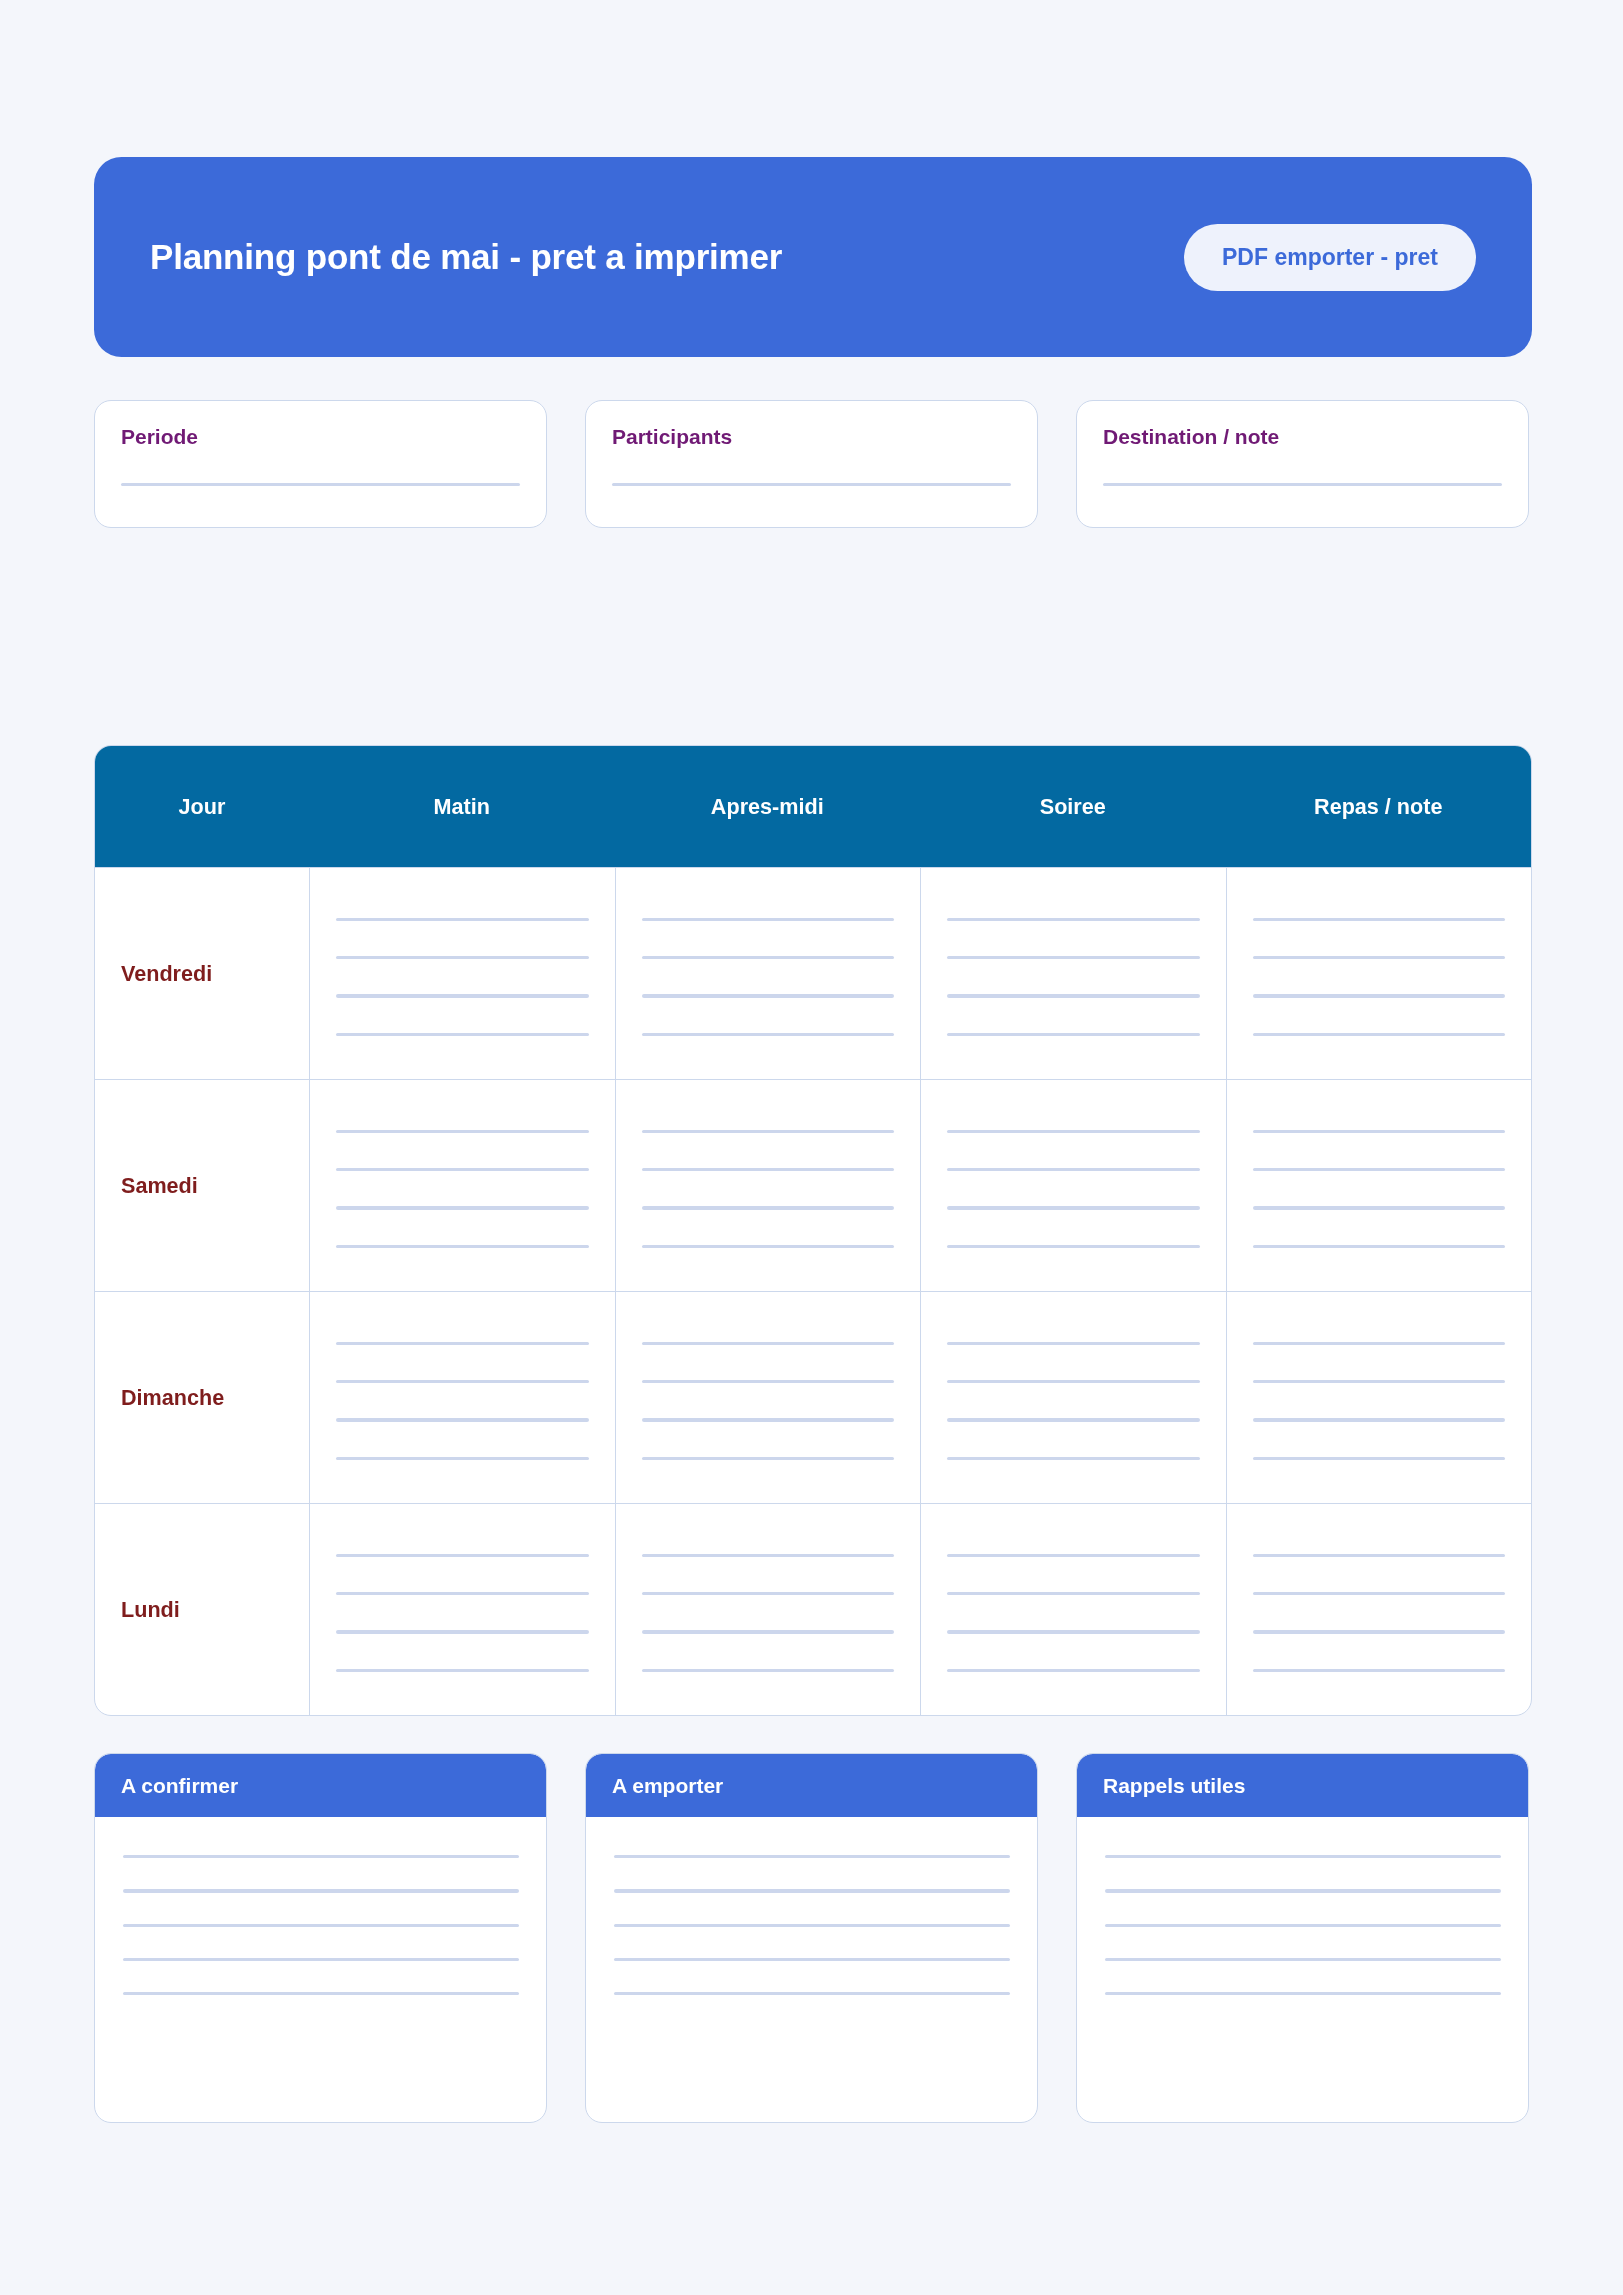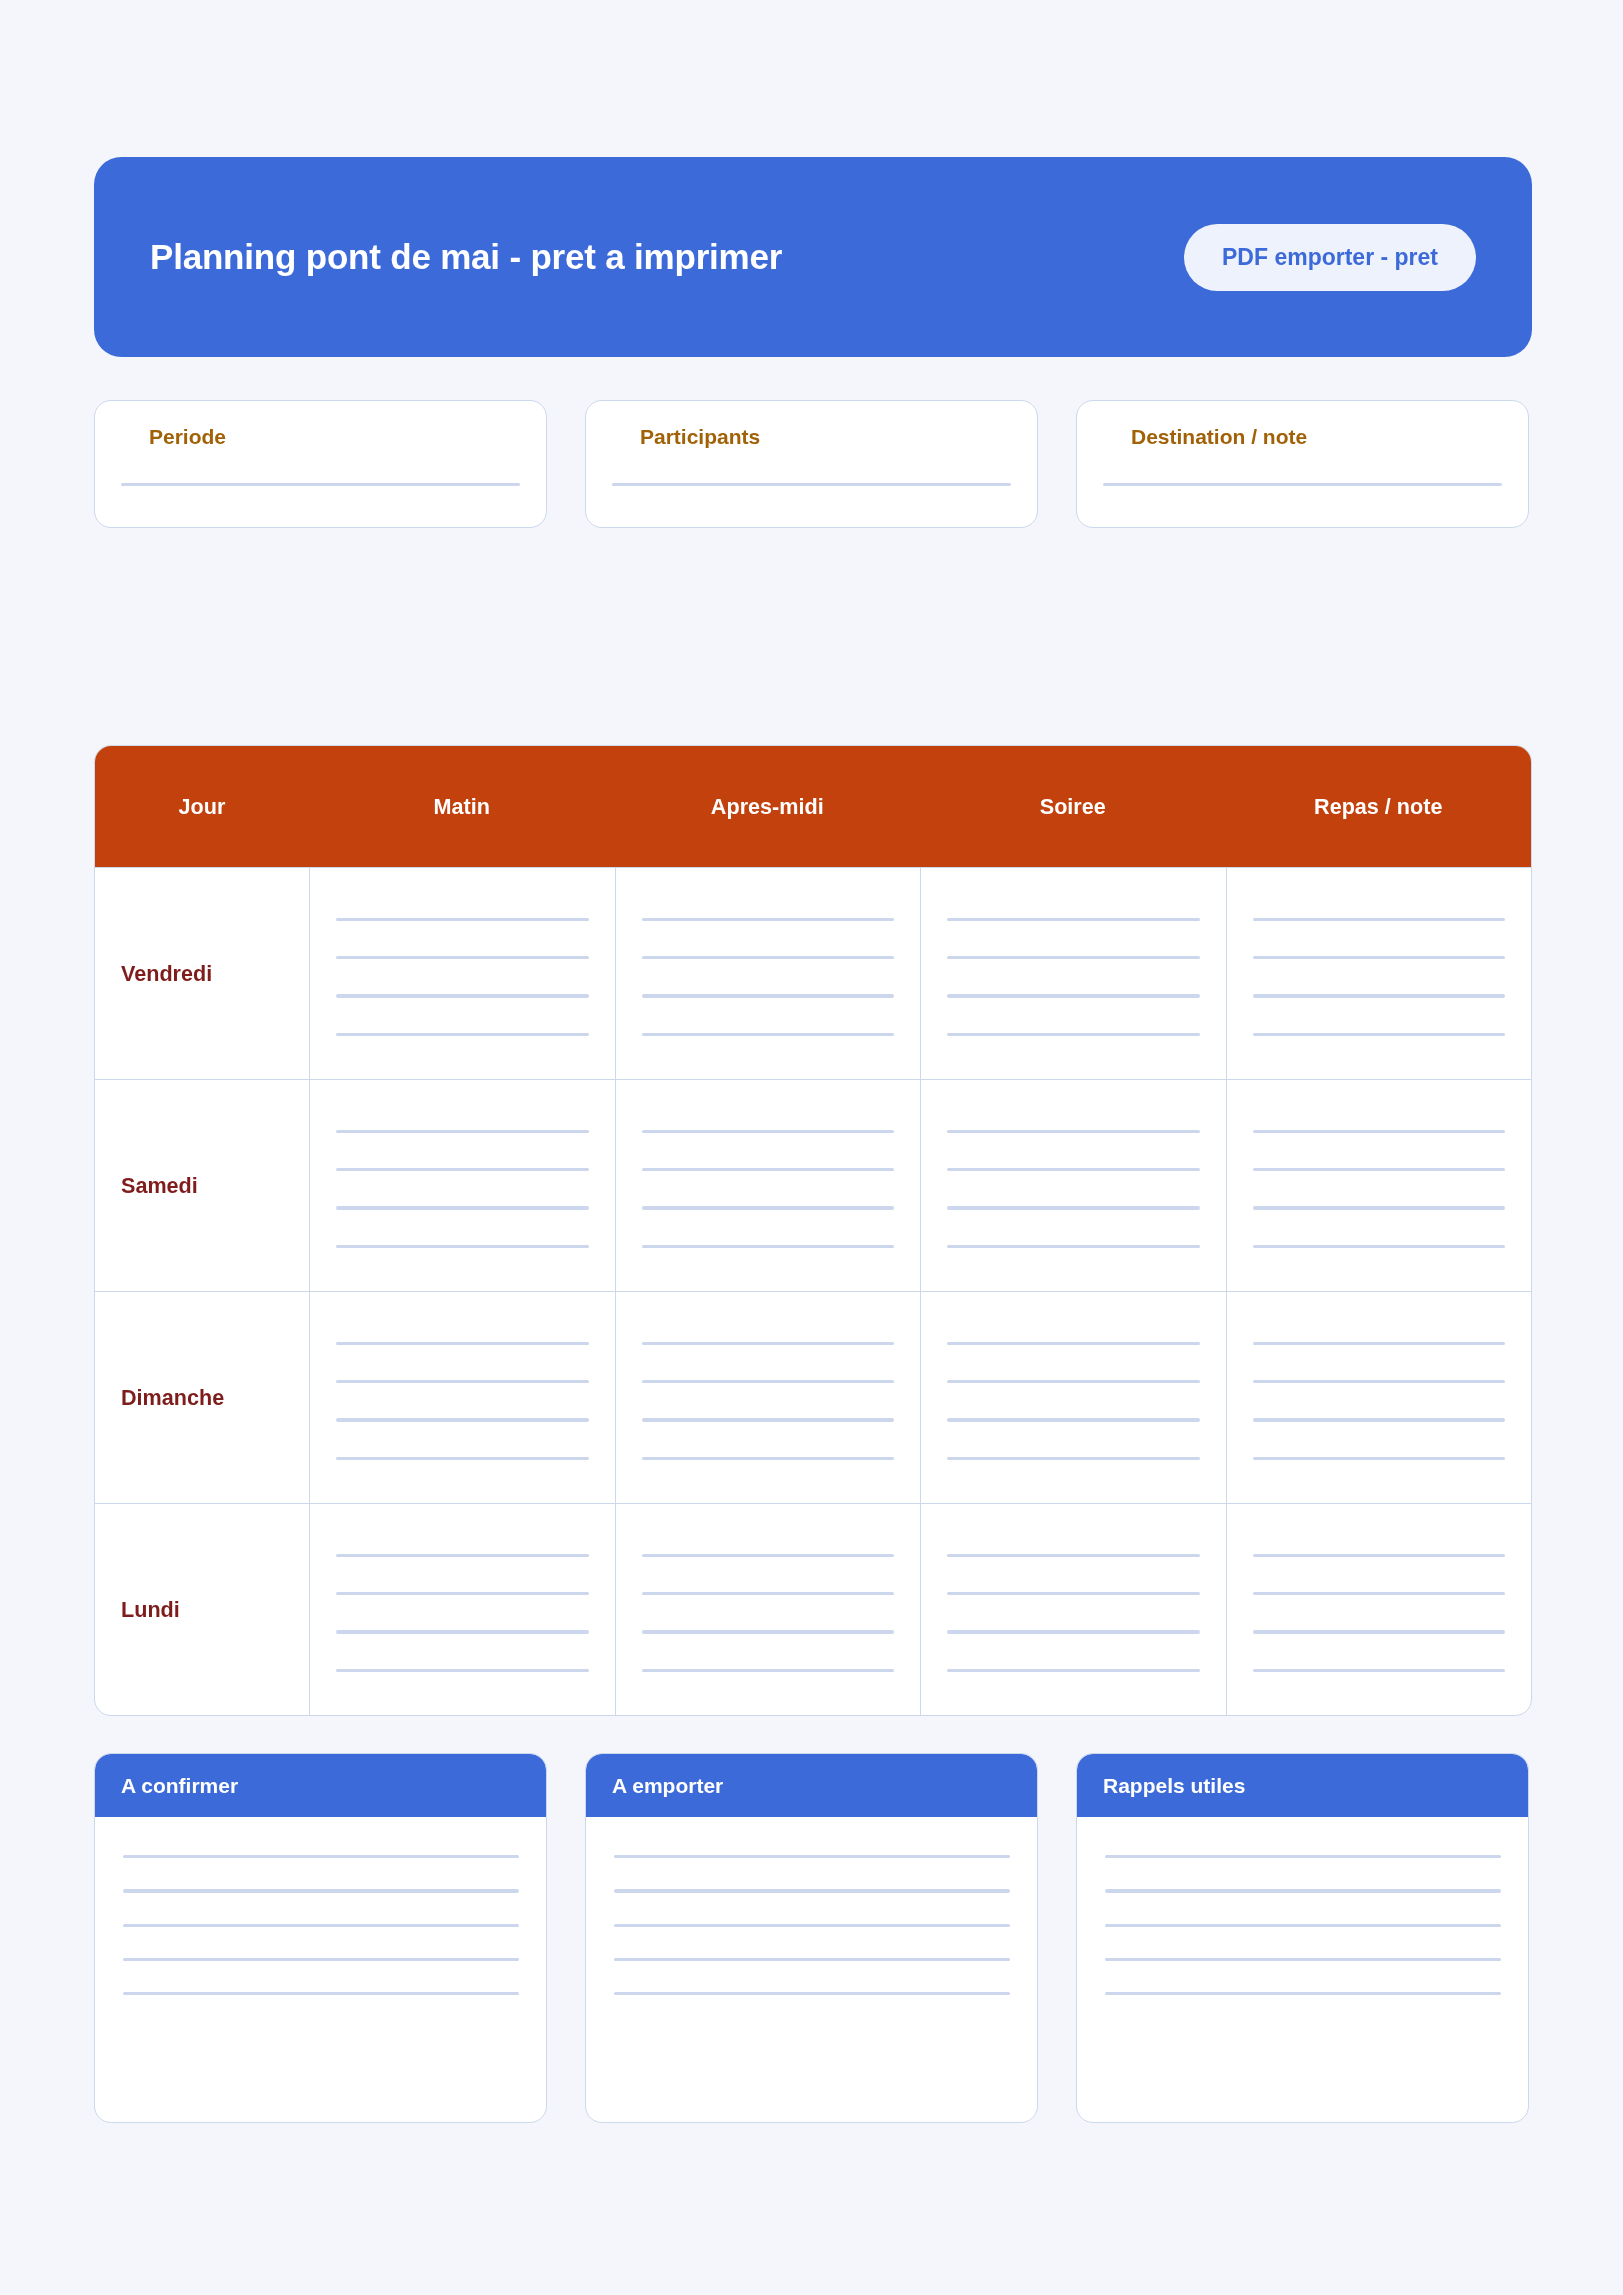--- a/index.html
+++ b/index.html
@@ -68,43 +68,42 @@
     background: #ffffff;
     border: 1.3px solid #ccd8ec;
     border-radius: 17px;
     padding: 23.6px 26px 0 26px;
     display: flex;
     flex-direction: column;
   }
   .info-label {
     font-size: 21px;
     font-weight: bold;
-    color: #a16207;
-    margin-left: 28px;
+    color: #701a75;
   }
   .info-line {
     margin-top: 34px;
     height: 3.3px;
     background: #ccd6ec;
     border-radius: 2px;
     width: 100%;
   }
 
   
   .table-wrap {
     margin-top: 217px;
     width: 1438px;
     background: #ffffff;
     border: 1.3px solid #ccd8ec;
     border-radius: 17px;
     overflow: hidden;
   }
   .table-head {
     display: flex;
-    background: #c2410c;
+    background: #0369a1;
     height: 121px;
     align-items: center;
   }
   .th {
     font-size: 21.6px;
     font-weight: bold;
     color: #ffffff;
     text-align: center;
   }
   .col-day   { flex: 0 0 214px; }

